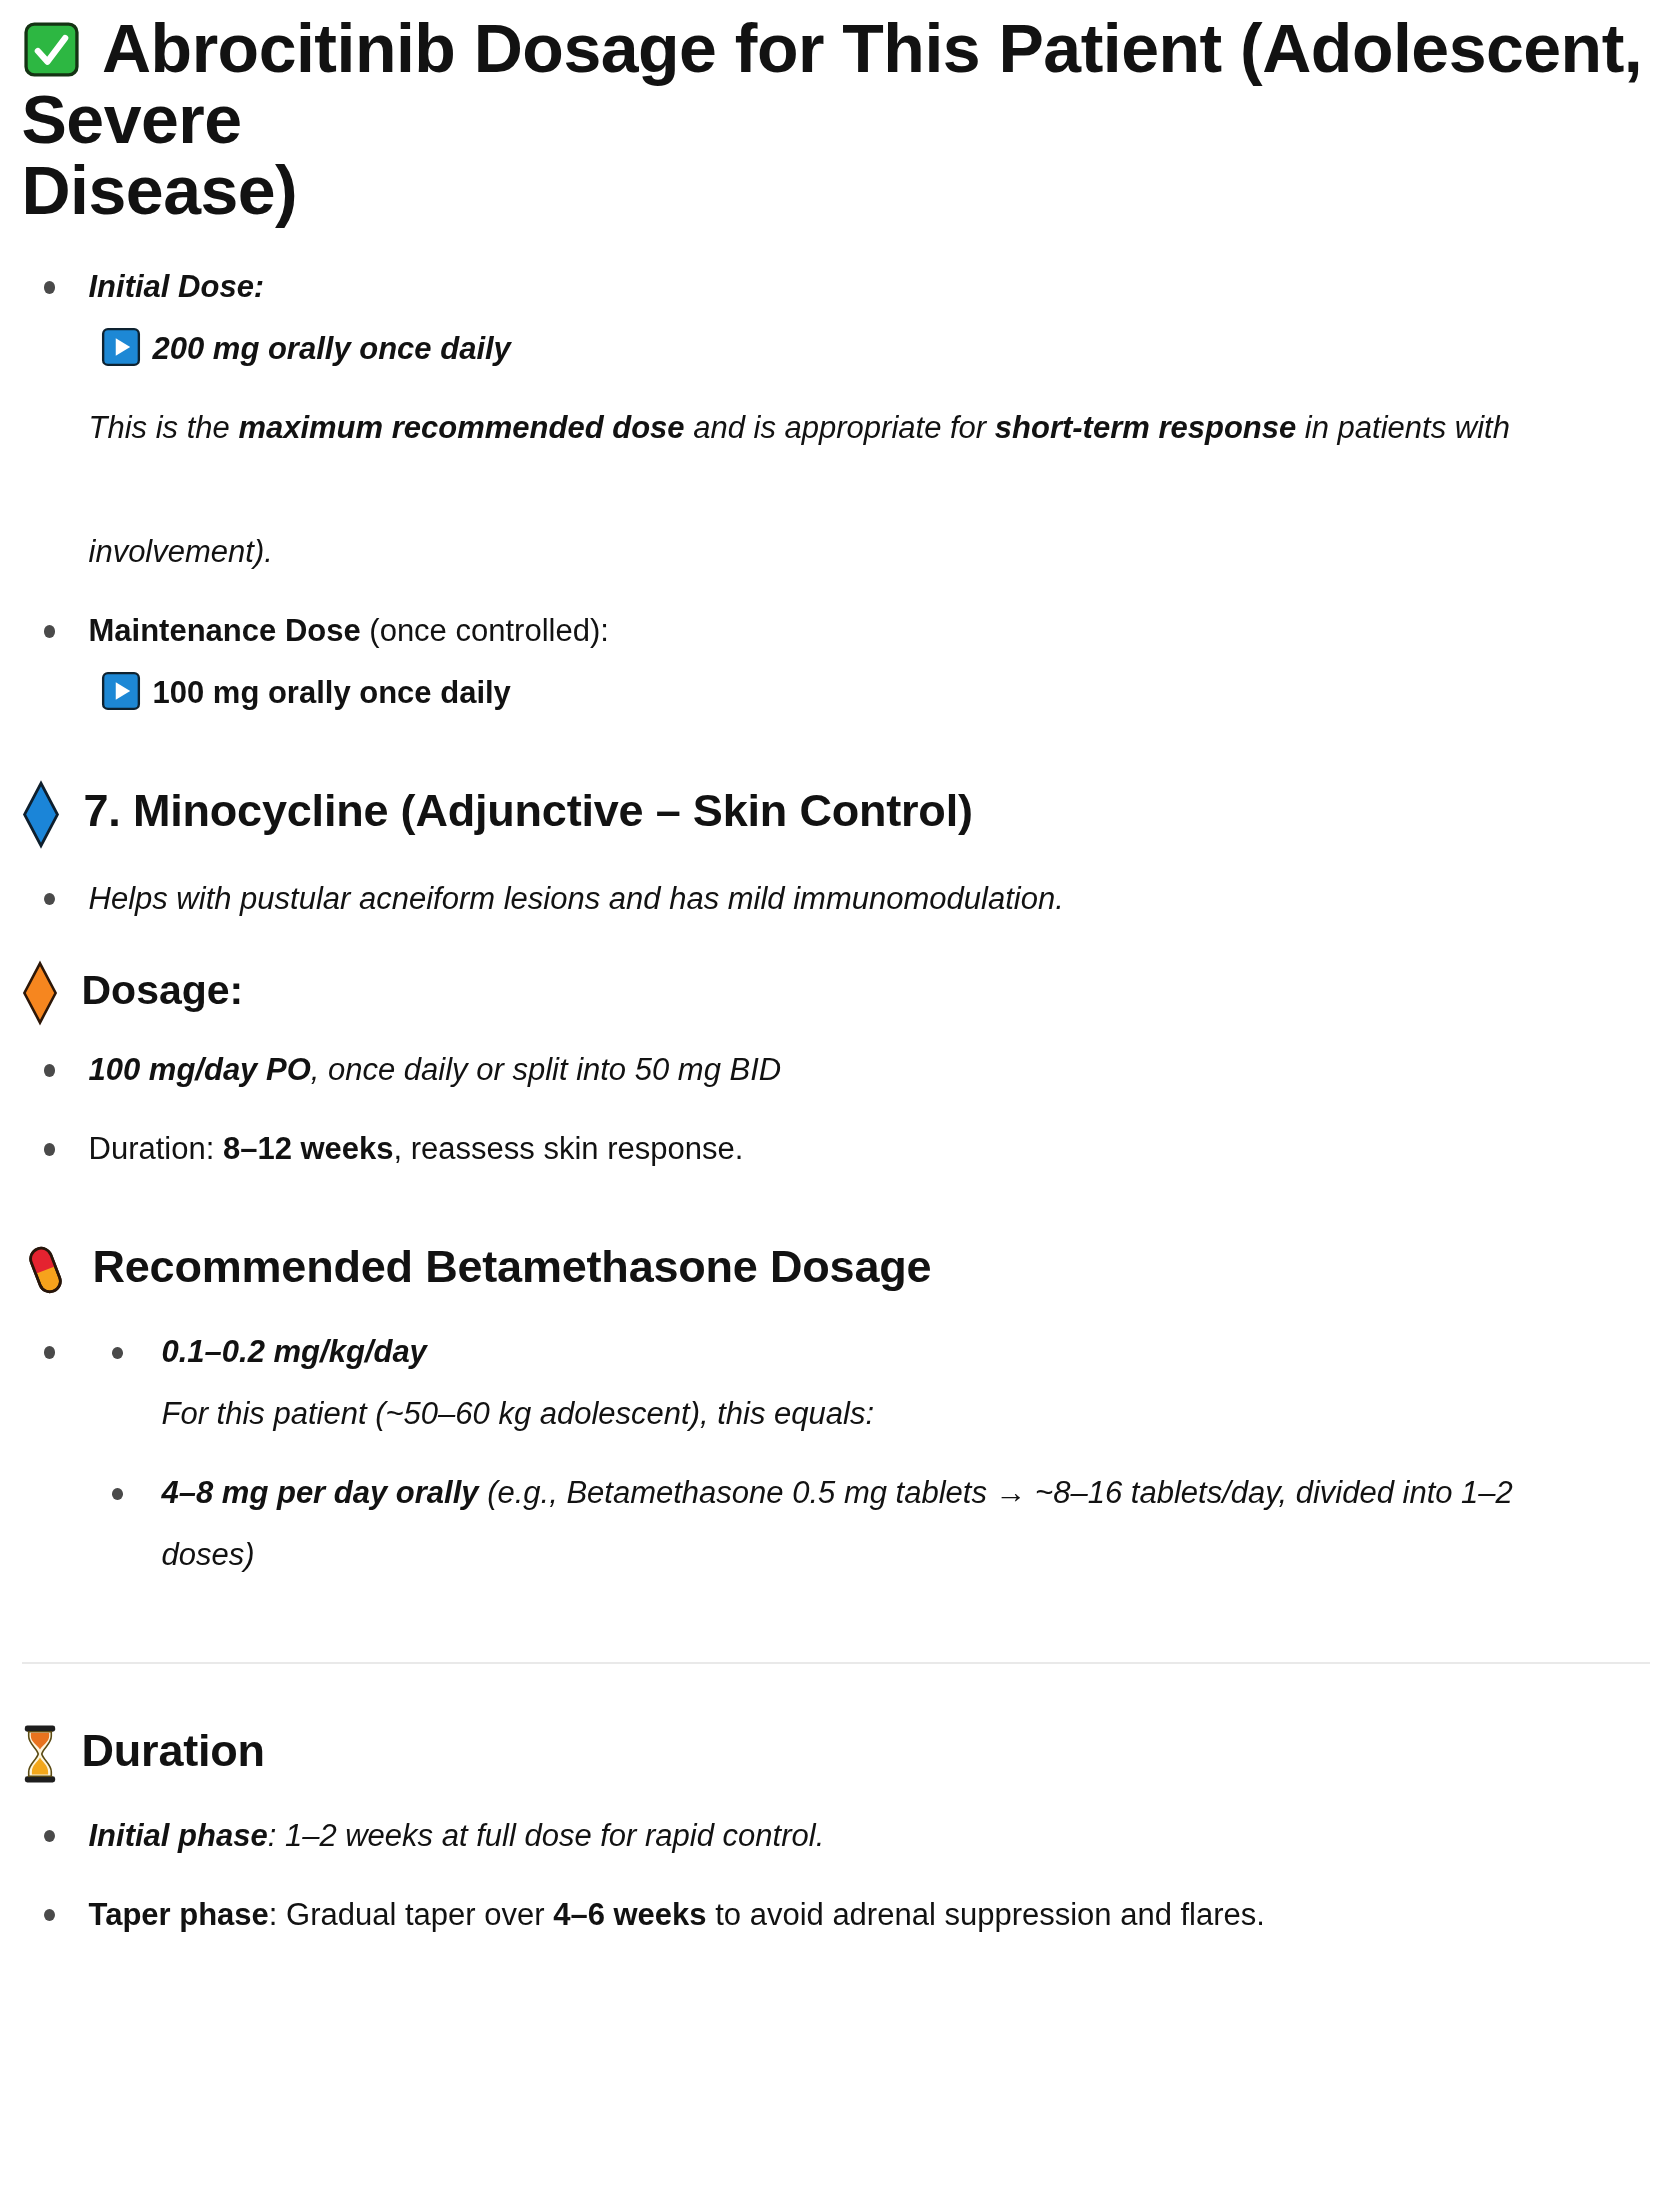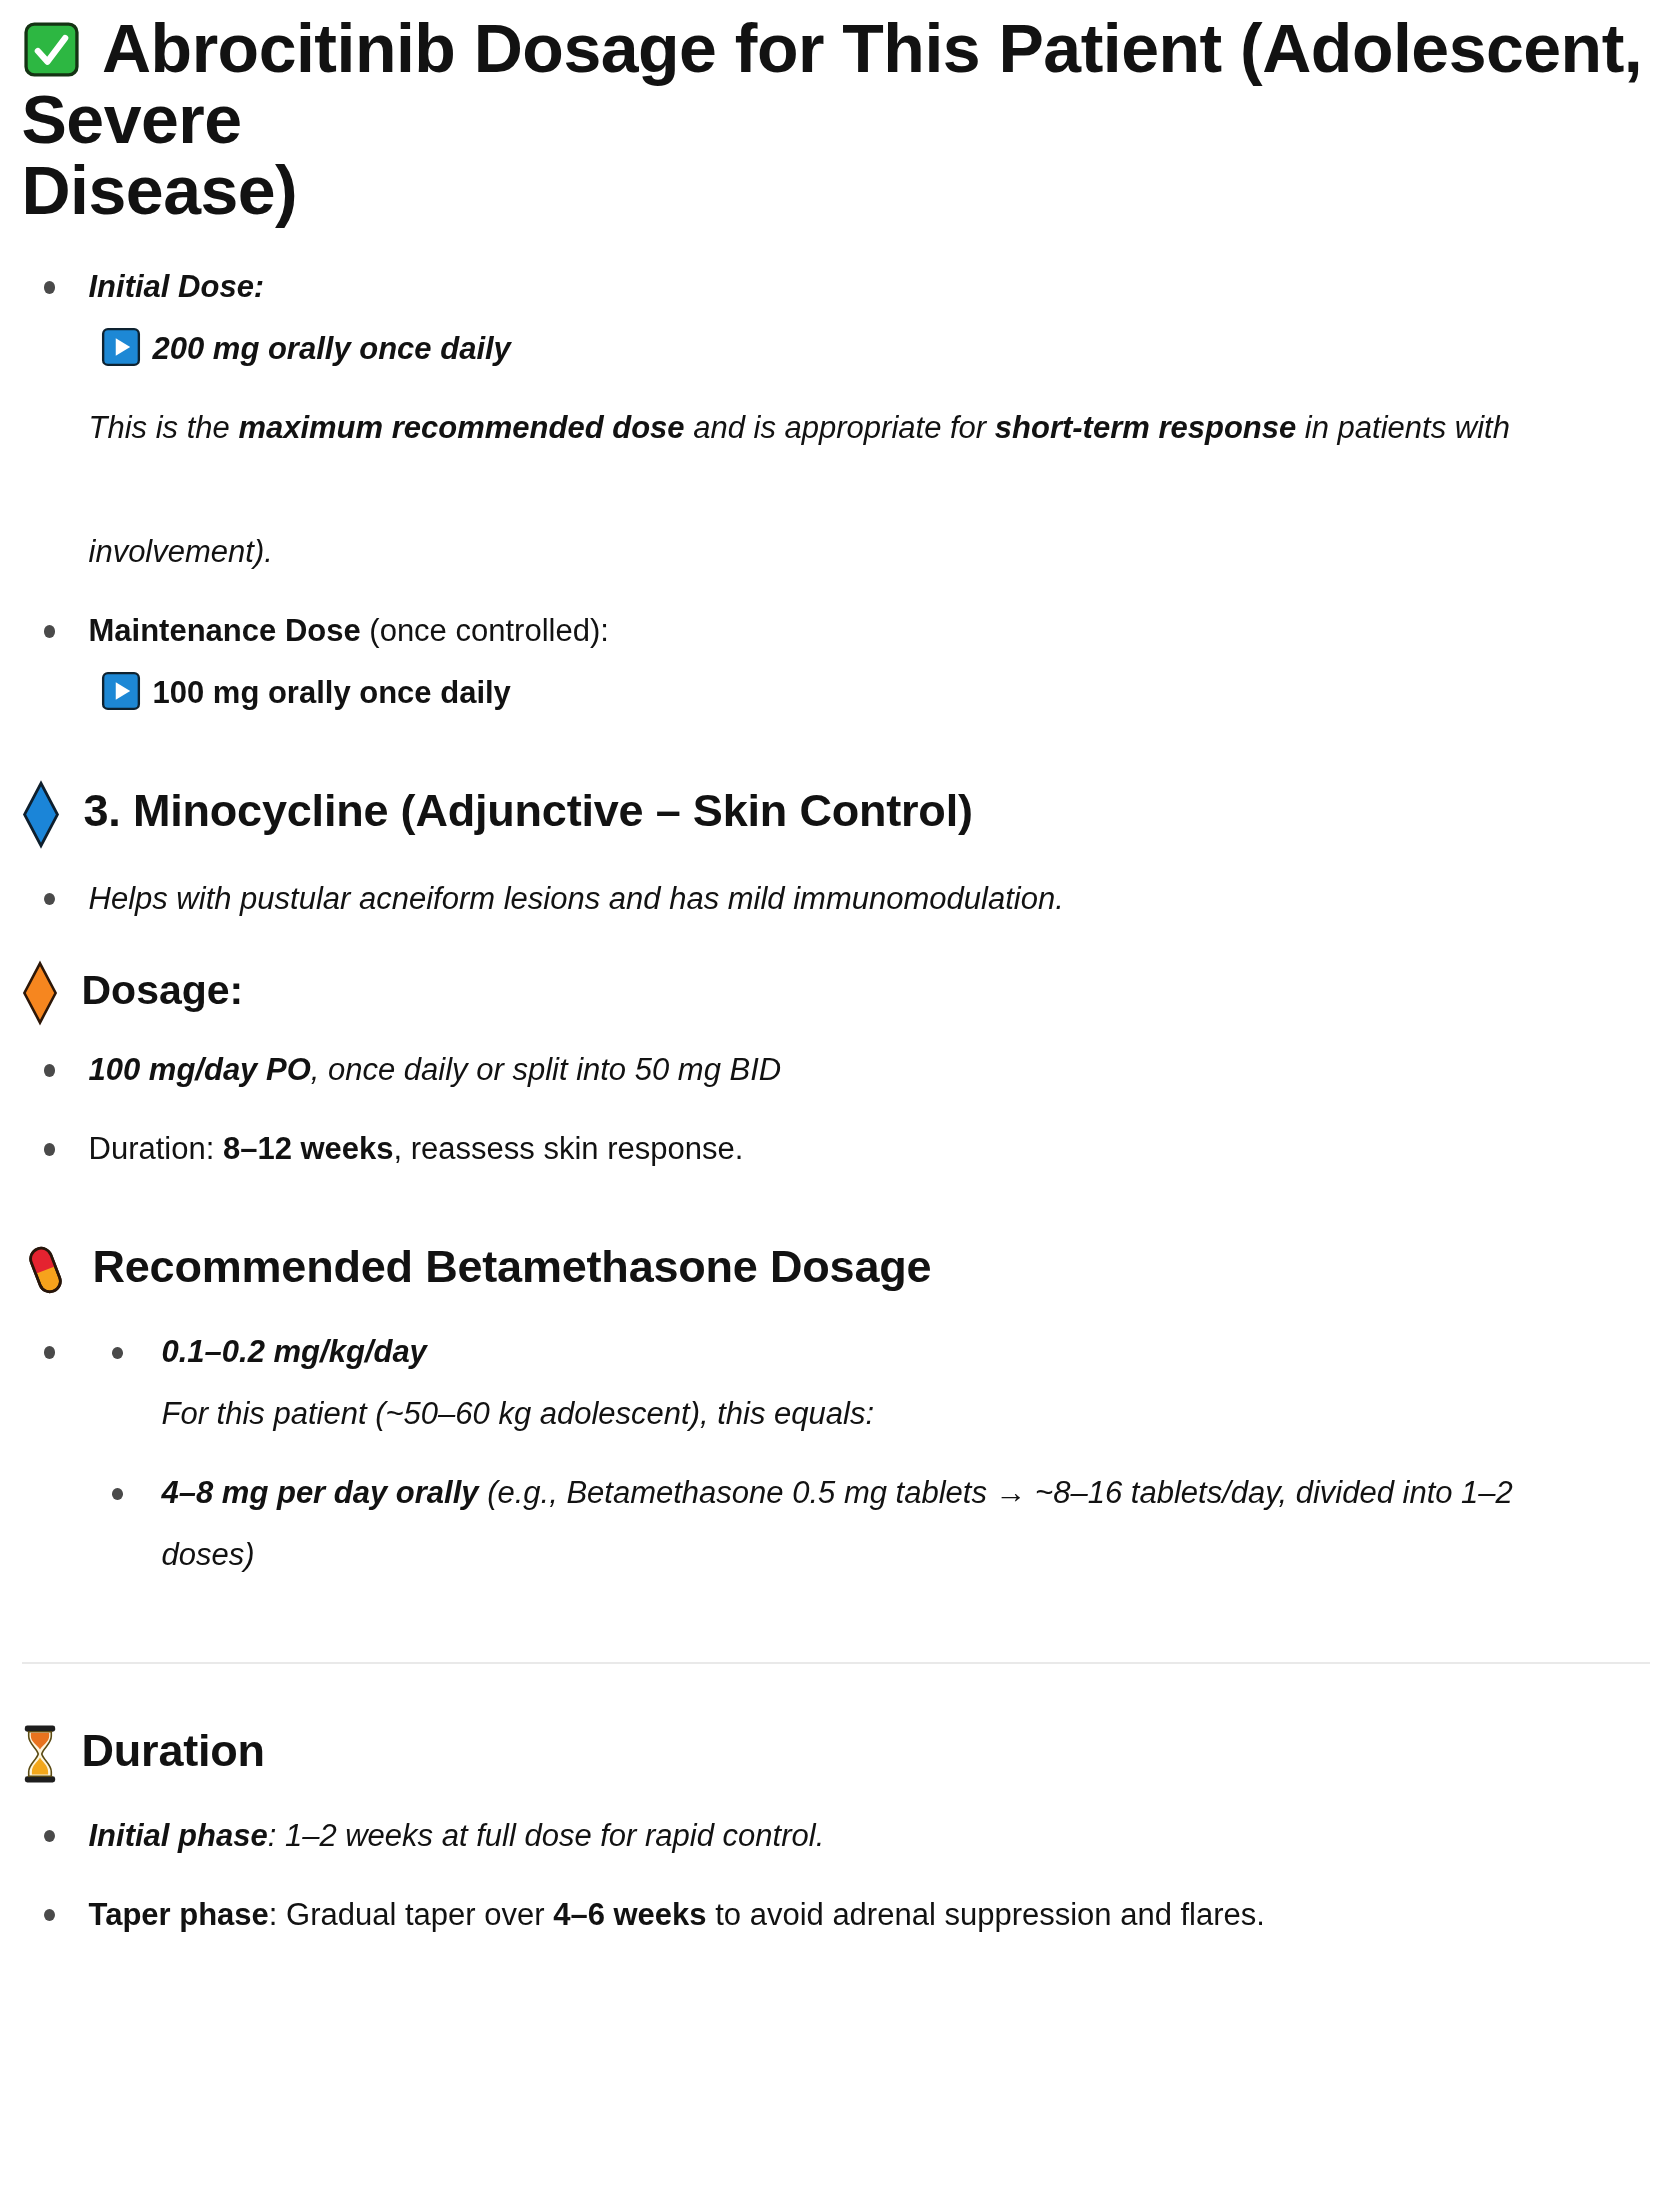--- a/index.html
+++ b/index.html
@@ -82,21 +82,21 @@
               <rect x="2.4" y="2.4" width="27.2" height="27.2" rx="3.6" fill="#1d88d5" stroke="#0e2230" stroke-width="1.8"></rect>
               <path d="M12 9.4 L23 16 L12 22.6 Z" fill="#ffffff"></path>
             </svg></span><span><span class="b">100 mg orally once daily</span></span>
       </p>
     </li>
   </ul>
 
   <h3 class="sec">
     <span class="emoji"><svg width="38" height="69" viewBox="0 0 18 32">
           <path d="M9 1.2 L16.8 16 L9 30.8 L1.2 16 Z" fill="#1b85d8" stroke="#0e1f2d" stroke-width="1.3"></path>
-        </svg></span><span><span class="b">3. Minocycline (Adjunctive – Skin Control)</span></span>
+        </svg></span><span><span class="b">7. Minocycline (Adjunctive – Skin Control)</span></span>
   </h3>
 
   <ul class="l1">
     <li>
       <p><span>Helps with pustular acneiform lesions and has mild immunomodulation.</span></p>
     </li>
   </ul>
 
   <h4 class="sub">
     <span class="emoji"><svg width="36" height="66" viewBox="0 0 18 32">

